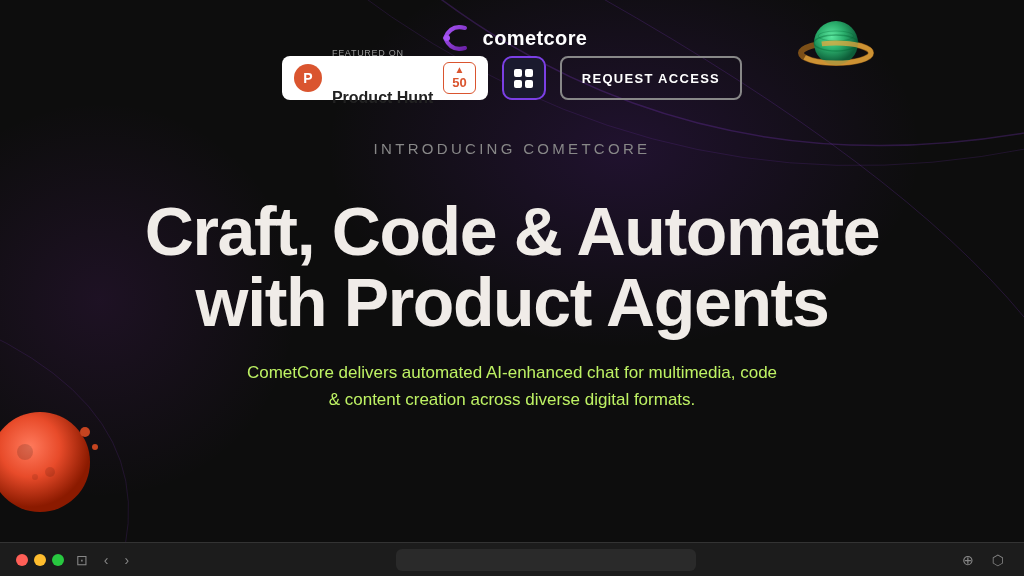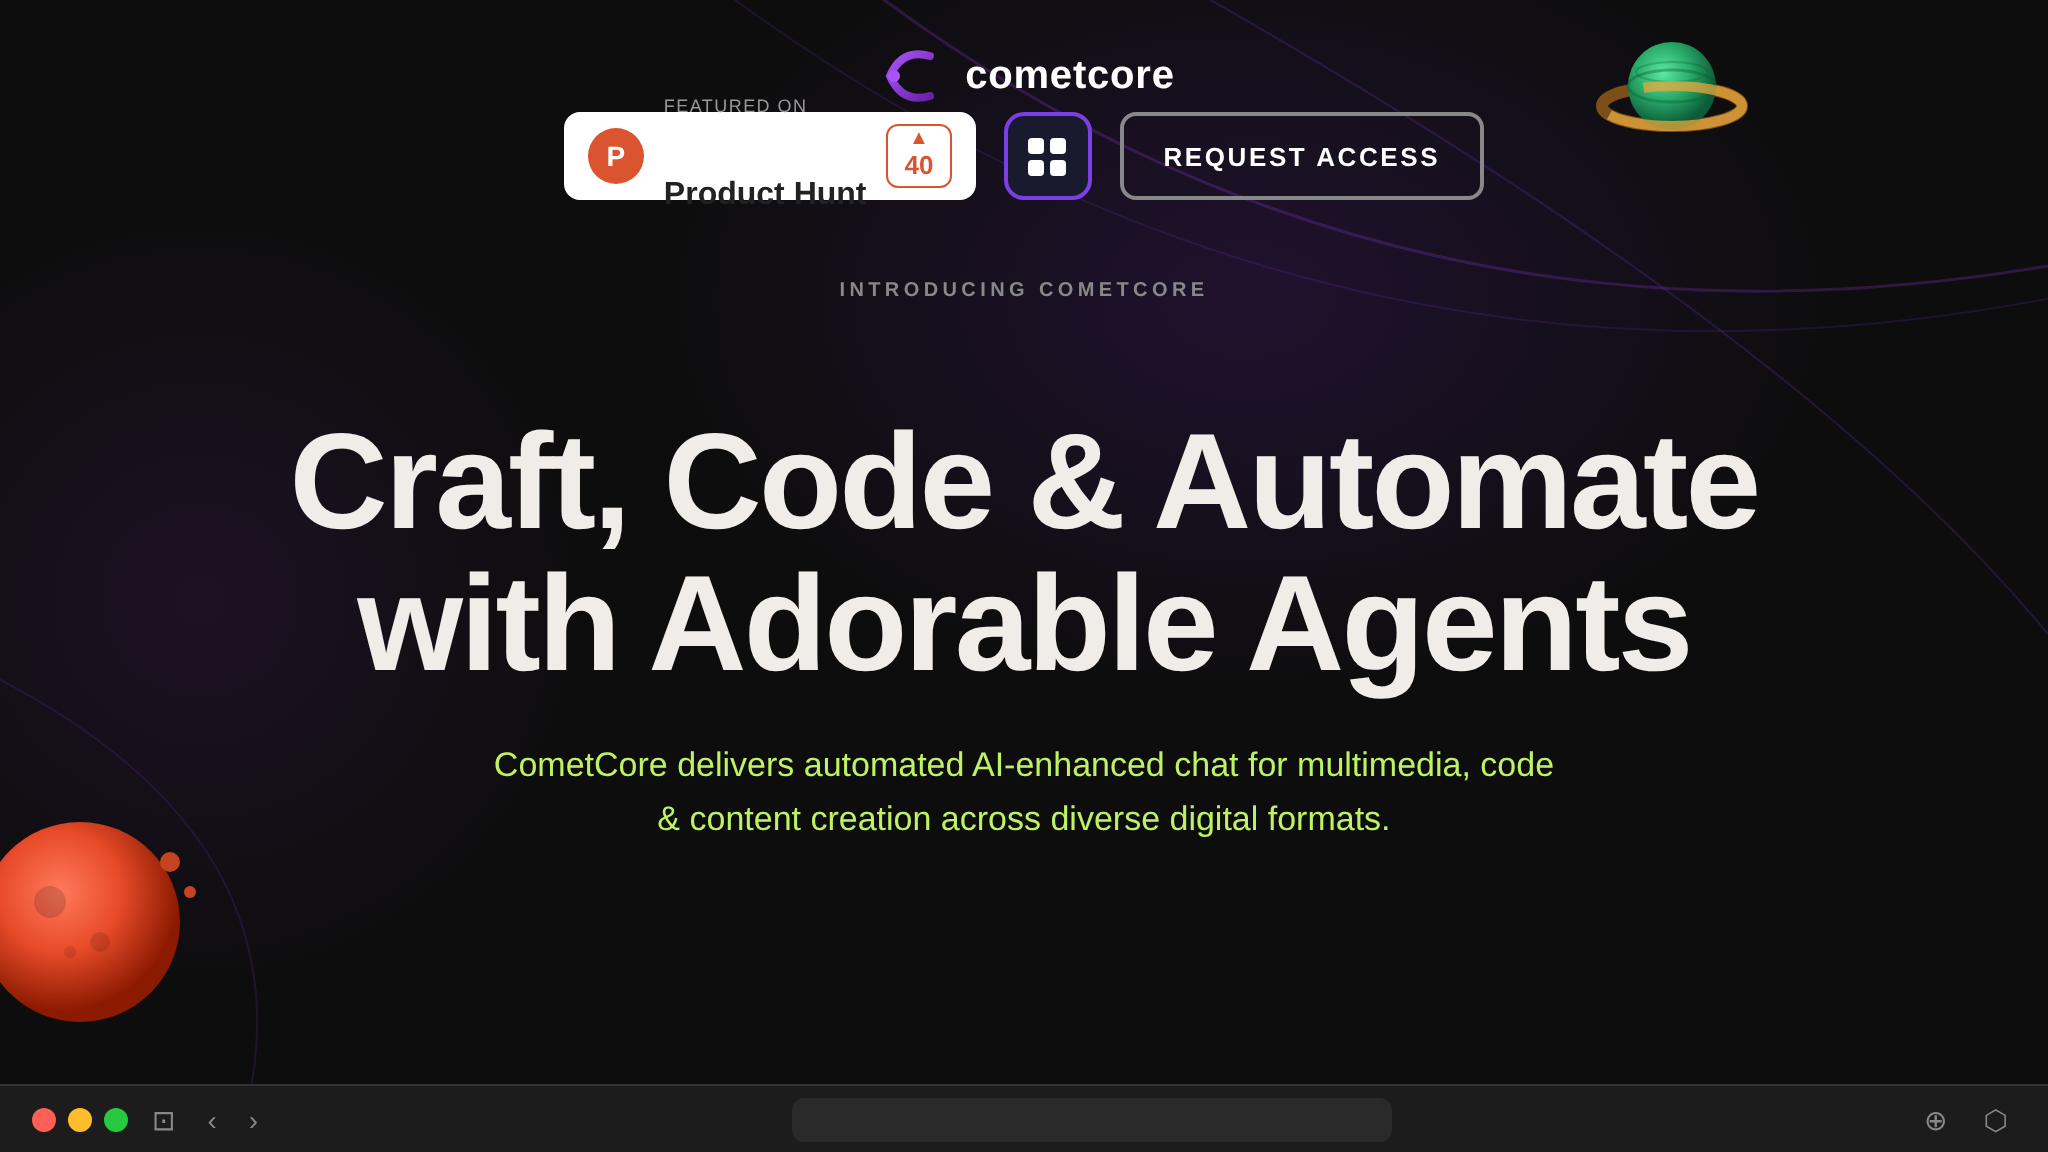--- a/index.html
+++ b/index.html
@@ -194,25 +194,24 @@
       display: flex;
       flex-direction: column;
       align-items: center;
       text-align: center;
       margin-top: 40px;
       padding: 0 60px;
     }
 
     .intro-label {
       color: #888;
-      font-size: 10px;
+      font-size: 15px;
       letter-spacing: 0.22em;
       text-transform: uppercase;
-      margin-bottom: 16px;
-      font-weight: 700;
+      font-weight: 400;
     }
 
     .hero-title {
       color: #f0ece8;
       font-size: 68px;
       font-weight: 900;
       line-height: 1.05;
       letter-spacing: -0.02em;
       margin-bottom: 20px;
       max-width: 900px;
@@ -358,21 +357,21 @@
     <div class="nav-right">
 
       <a class="product-hunt-badge" href="#">
         <div class="ph-logo">P</div>
         <div class="ph-text-area">
           <span class="ph-featured">FEATURED ON</span>
           <span class="ph-name">Product Hunt</span>
         </div>
         <div class="ph-vote">
           <span class="ph-vote-arrow">▲</span>
-          <span class="ph-vote-num">40</span>
+          <span class="ph-vote-num">50</span>
         </div>
       </a>
 
       <div class="dice-icon-btn">
         <div class="dice-grid">
           <div class="dice-dot"></div>
           <div class="dice-dot"></div>
           <div class="dice-dot"></div>
           <div class="dice-dot"></div>
         </div>
@@ -405,21 +404,21 @@
       <ellipse cx="40" cy="28" rx="18" ry="5" fill="none" stroke="rgba(0,100,50,0.3)" stroke-width="1"></ellipse>
 
       <ellipse cx="40" cy="45" rx="35" ry="10" fill="none" stroke="#e8a83d" stroke-width="5" stroke-dasharray="70 30" opacity="0.75"></ellipse>
     </svg>
   </div>
 
   <section class="hero">
     <p class="intro-label">INTRODUCING COMETCORE</p>
     <h1 class="hero-title">
       <span>Craft, Code &amp; Automate</span><br>
-      <span>with Adorable Agents</span>
+      <span>with Product Agents</span>
     </h1>
     <p class="hero-subtitle">CometCore delivers automated AI-enhanced chat for multimedia, code &amp; content creation across diverse digital formats.</p>
   </section>
 
 </div>
 
 <div class="planet-left">
   <svg viewBox="0 0 120 120" width="120" height="120" xmlns="http://www.w3.org/2000/svg">
     <defs>
       <radialGradient id="redPlanetGrad" cx="40%" cy="35%" r="60%">

